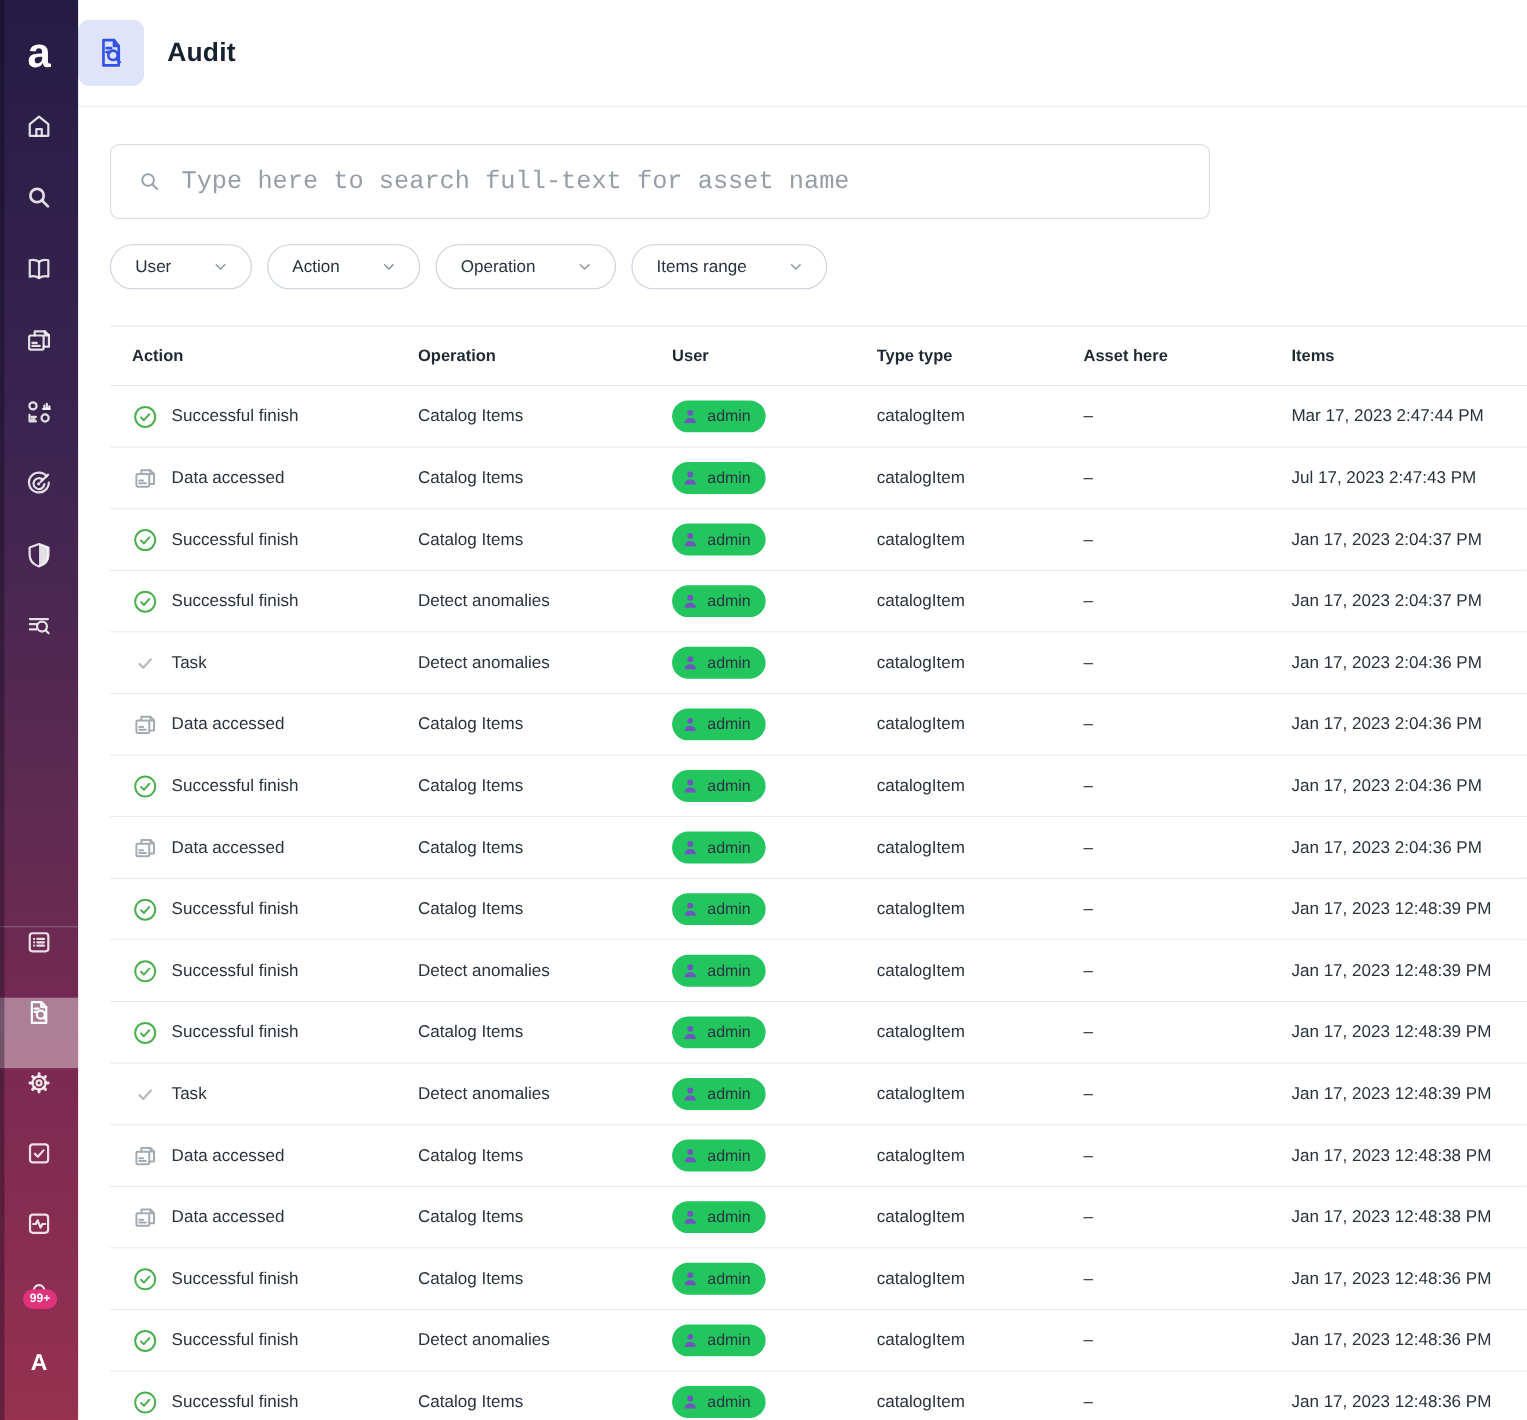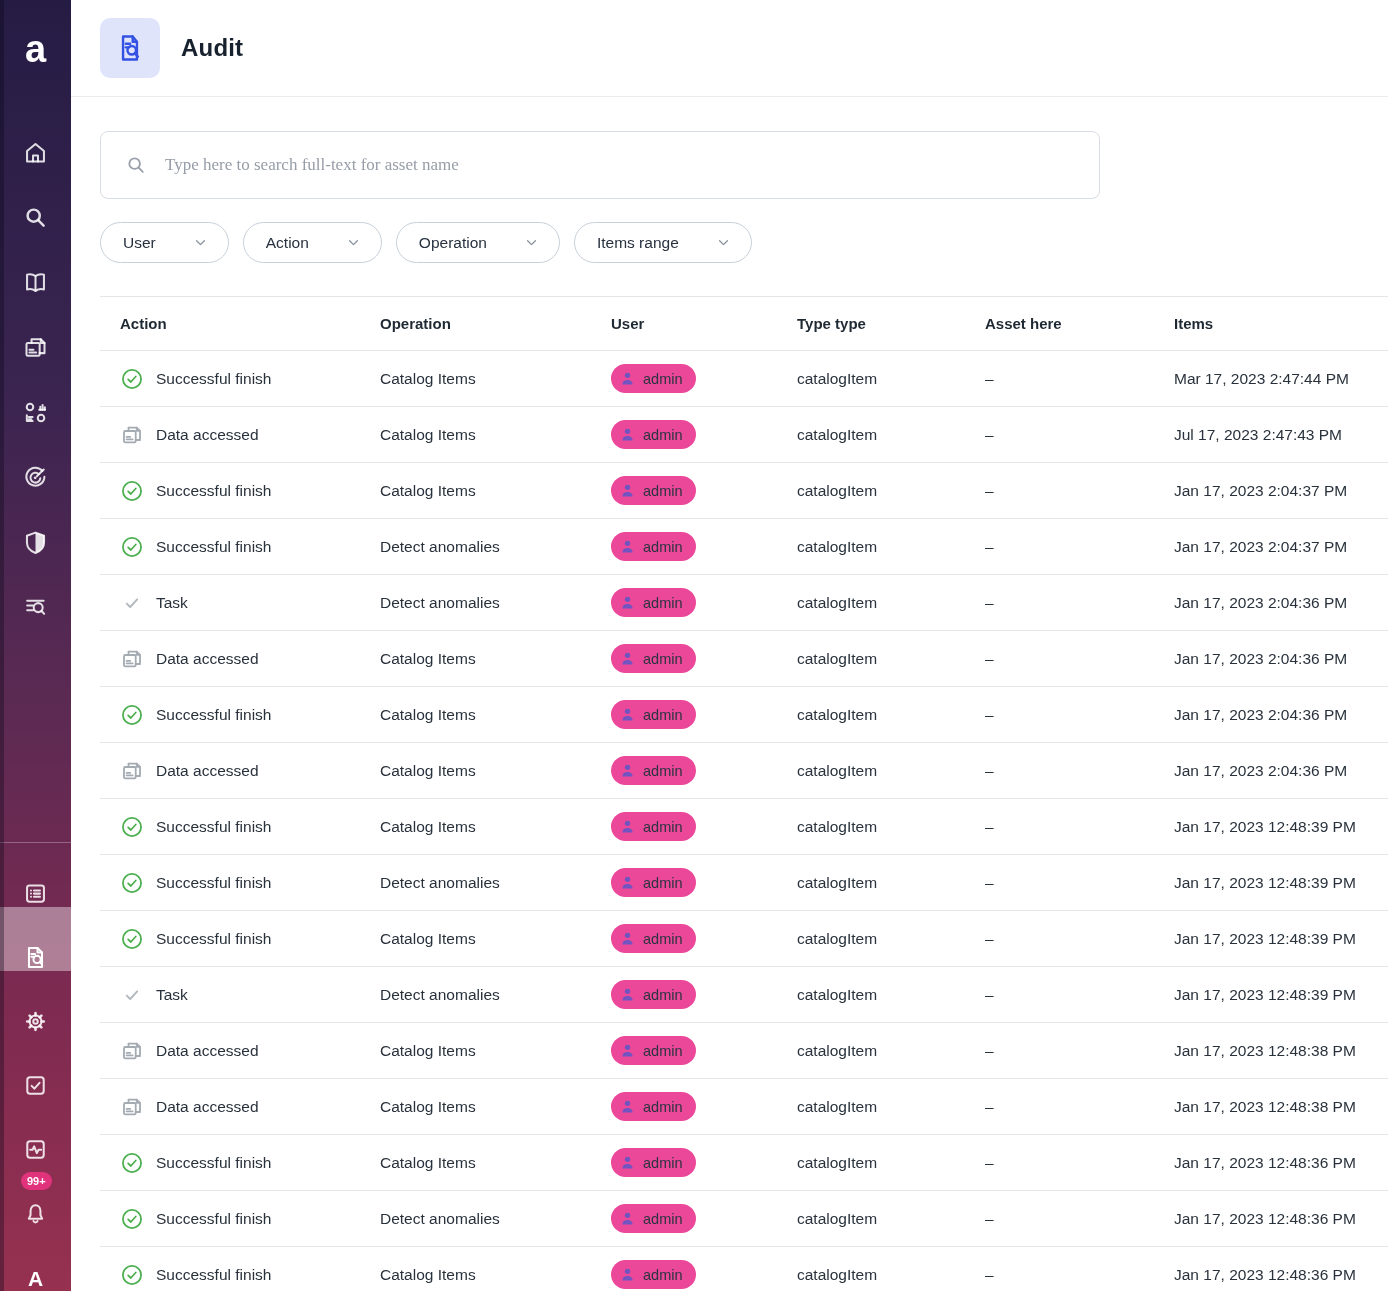--- a/index.html
+++ b/index.html
@@ -10,45 +10,45 @@
   .sidebar{position:fixed;left:0;top:0;width:71px;height:1291px;
     background:linear-gradient(180deg,#251c44 0%,#3a2450 30%,#5c2a53 55%,#7c2a51 76%,#963150 100%);
     display:flex;flex-direction:column;z-index:5;}
   .sidebar::before{content:"";position:absolute;left:0;top:0;width:4px;height:100%;
     background:rgba(10,5,22,0.35);z-index:3;pointer-events:none;}
   .logo{height:97px;display:flex;align-items:center;justify-content:center;
     color:#fff;font-size:38px;font-weight:700;line-height:1;}
   .nav-top{display:flex;flex-direction:column;padding-top:4px;}
   .nav-spacer{flex:1;}
   .nav-bottom{display:flex;flex-direction:column;border-top:1px solid rgba(255,255,255,0.28);}
-  .side-item{position:relative;height:65px;width:71px;display:flex;align-items:flex-end;
+  .side-item{position:relative;height:65px;width:71px;display:flex;align-items:flex-start;
     justify-content:center;color:rgba(255,255,255,0.85);cursor:pointer;}
   .nav-bottom .side-item{height:64px;}
   .side-item.active{background:rgba(255,255,255,0.40);color:#fff;}
   .side-item .icon{display:flex;}
   .side-item svg{width:27px;height:27px;display:block;}
   .avatar-letter{color:#fff;font-size:21px;font-weight:700;}
   .badge{position:absolute;top:9px;left:21px;background:#e0337c;color:#fff;
     font-size:11px;font-weight:700;padding:2px 6px;border-radius:10px;line-height:1.3;z-index:4;}
 
   
   .main{margin-left:71px;width:1317px;height:1291px;display:flex;flex-direction:column;}
-  header{height:97px;flex:0 0 97px;display:flex;align-items:center;padding-left:29px;
+  header{height:97px;flex:0 0 97px;display:flex;align-items:center;
     border-bottom:1px solid #ebebec;background:#fff;}
   .page-icon{width:60px;height:60px;border-radius:10px;background:#dfe4fb;color:#3351e3;
     display:flex;align-items:center;justify-content:center;}
   .page-icon svg{width:32px;height:32px;}
   h1{margin:0 0 0 21px;font-size:24px;font-weight:700;color:#18222e;letter-spacing:0.2px;}
 
   .content{padding-left:29px;}
   .searchbox{margin-top:34px;width:1000px;height:68px;border:1px solid #d8dde3;border-radius:8px;
     display:flex;align-items:center;padding:0 24px;gap:16px;background:#fff;}
   .searchbox svg{width:22px;height:22px;flex:0 0 auto;color:#9aa1ab;}
-  .searchbox input{border:none;outline:none;flex:1;font-size:17px;color:#c2410c;
-    font-family:Liberation Serif, serif;background:transparent;}
+  .searchbox input{border:none;outline:none;flex:1;font-size:23px;color:#c2410c;
+    font-family:Liberation Mono, monospace;background:transparent;}
   .searchbox input::placeholder{color:#979da7;}
 
   .filters{margin-top:23px;display:flex;gap:14px;}
   .chip{height:41px;border:1px solid #c7d0d9;border-radius:21px;display:inline-flex;
     align-items:center;padding:0 19px 0 22px;gap:36px;cursor:pointer;background:#fff;}
   .chip .chip-label{font-size:15.5px;color:#27313f;}
   .chip svg{width:17px;height:17px;color:#8b949e;}
 
   
   .table{margin-top:33px;width:1288px;}
@@ -58,21 +58,21 @@
   .th{display:flex;align-items:center;gap:9px;font-size:15px;font-weight:700;color:#1f2933;cursor:pointer;}
   .th .sort{display:flex;}
   .trow{height:56px;font-size:15.5px;color:#29323c;cursor:pointer;background:#fff;}
   .cell{display:flex;align-items:center;}
   .cell.action{gap:12px;}
   .act-icon{display:flex;}
   .act-icon svg{width:24px;height:24px;}
   .act-icon.success{color:#4caf50;}
   .act-icon.data{color:#a4aab1;}
   .act-icon.task{color:#b4bac0;}
-  .user-chip{display:inline-flex;align-items:center;gap:6px;background:#ec4899;border-radius:15px;
+  .user-chip{display:inline-flex;align-items:center;gap:6px;background:#22c55e;border-radius:15px;
     height:29px;padding:0 13px 0 7px;font-size:14.5px;color:#2b3440;}
   .user-chip svg{width:19px;height:19px;color:#7055c1;}
 </style>
 </head>
 <body>
 
 <div class="sidebar">
   <div class="logo">a</div>
   <nav class="nav-top" id="nav-top">
       <div class="side-item">

